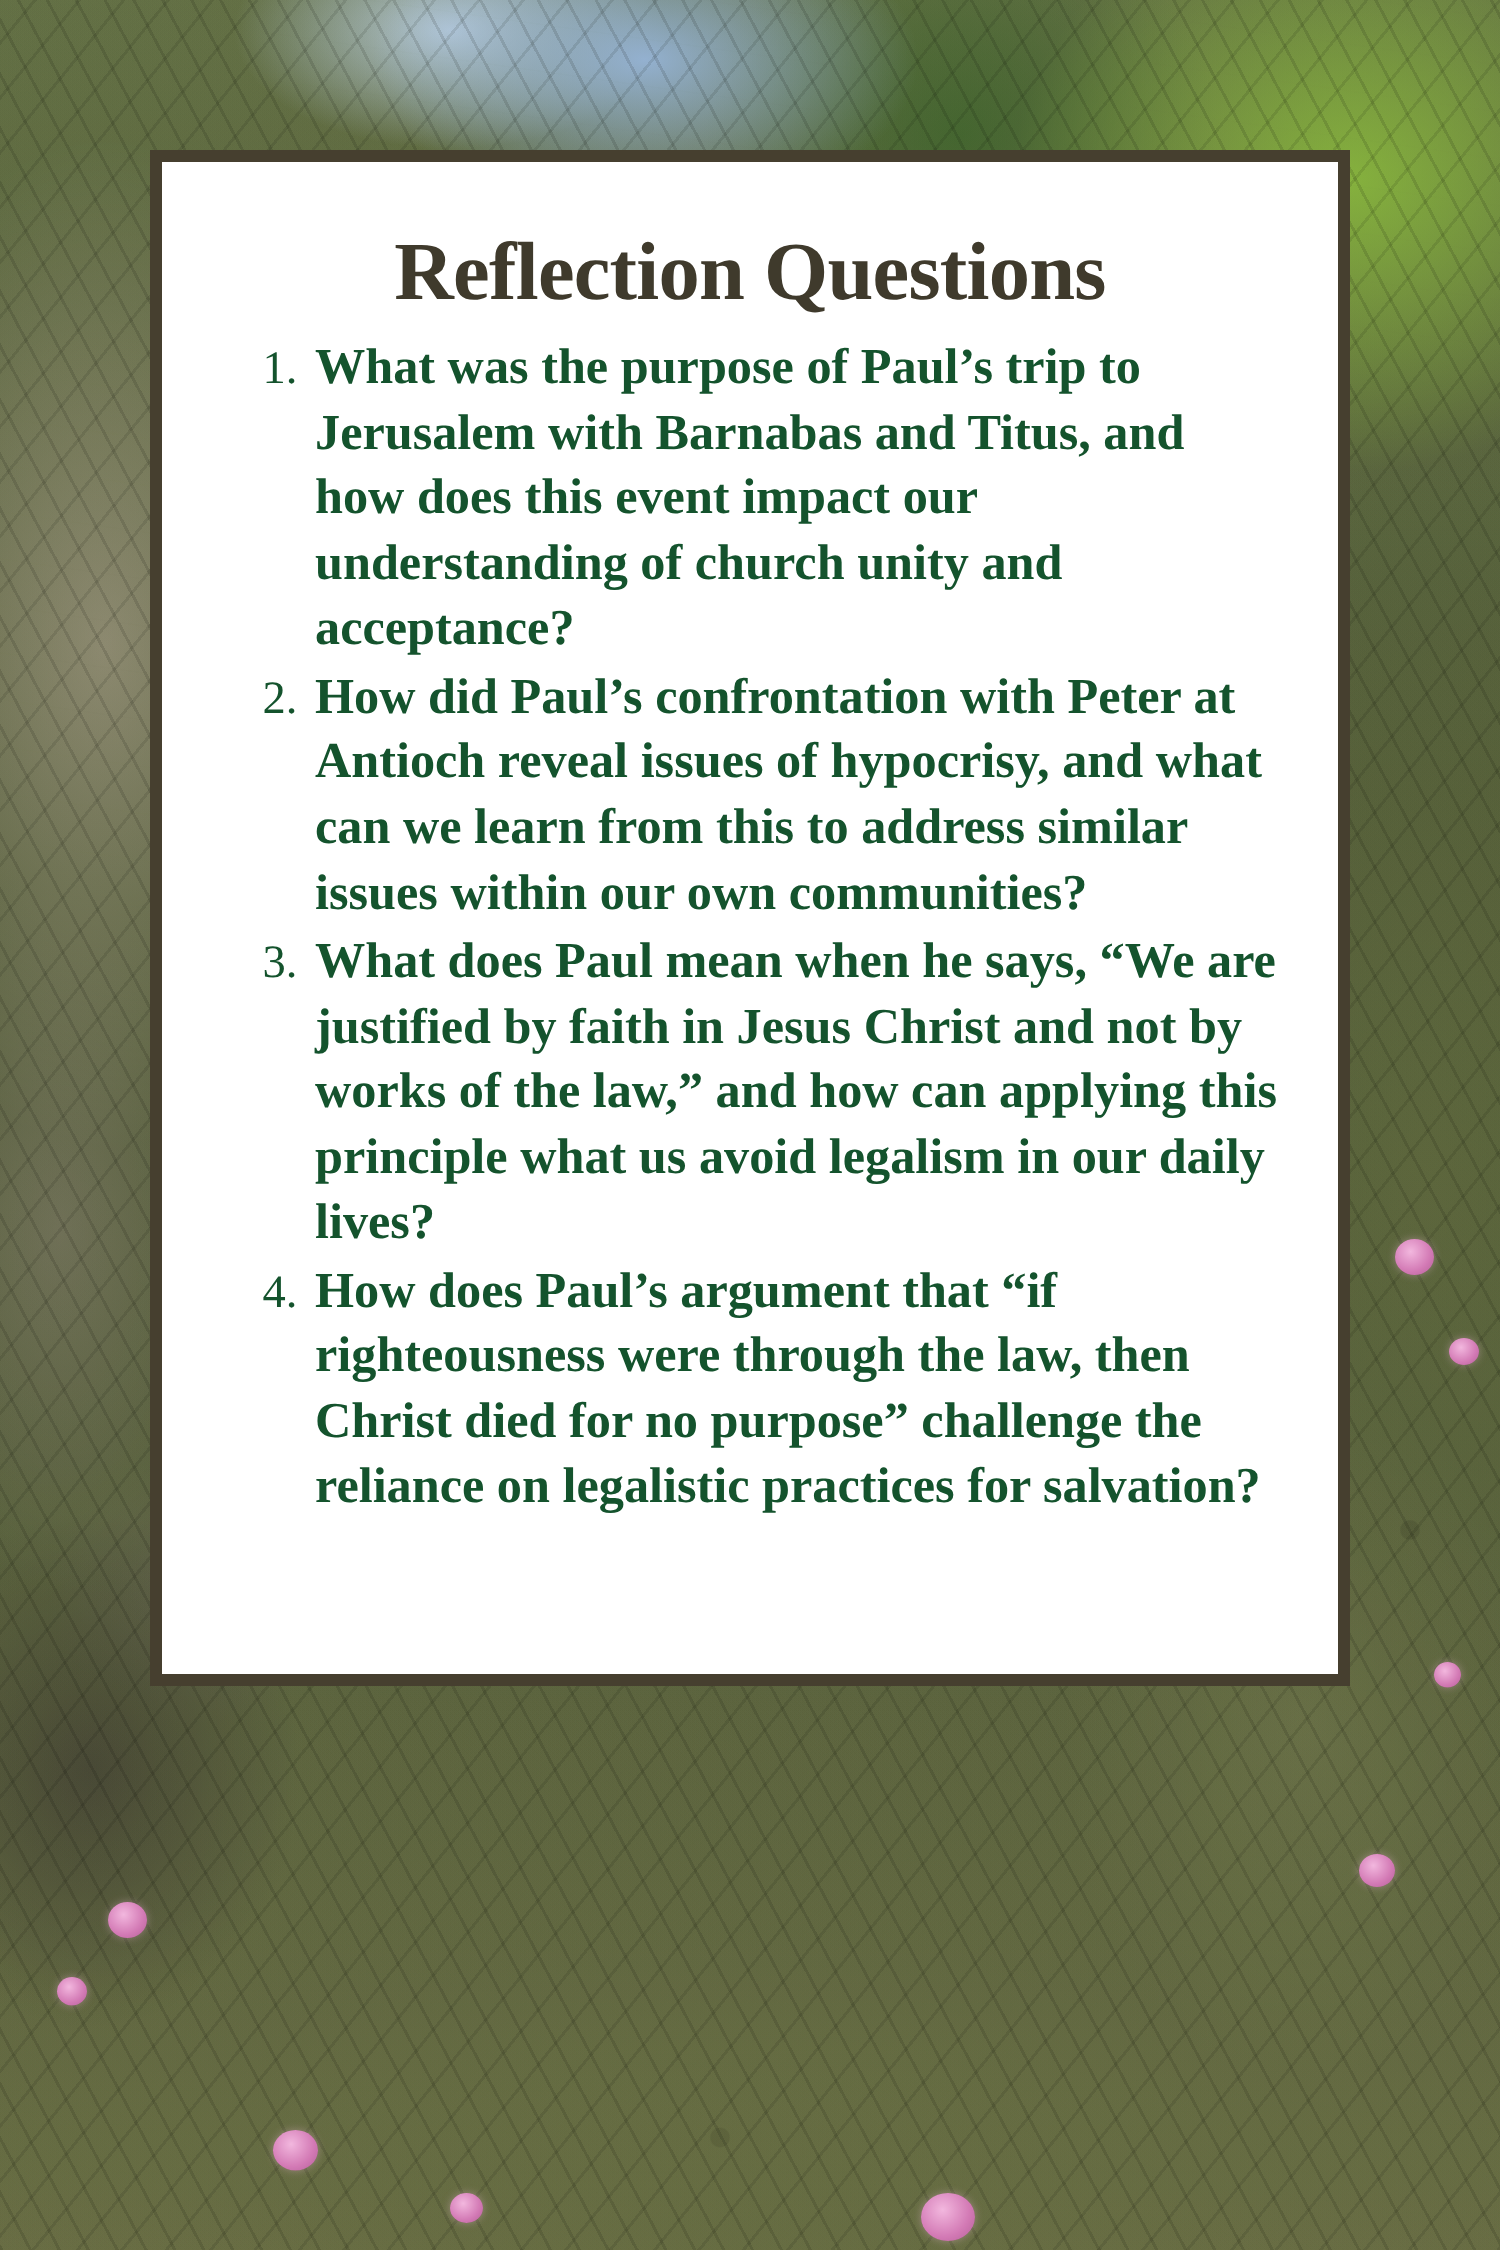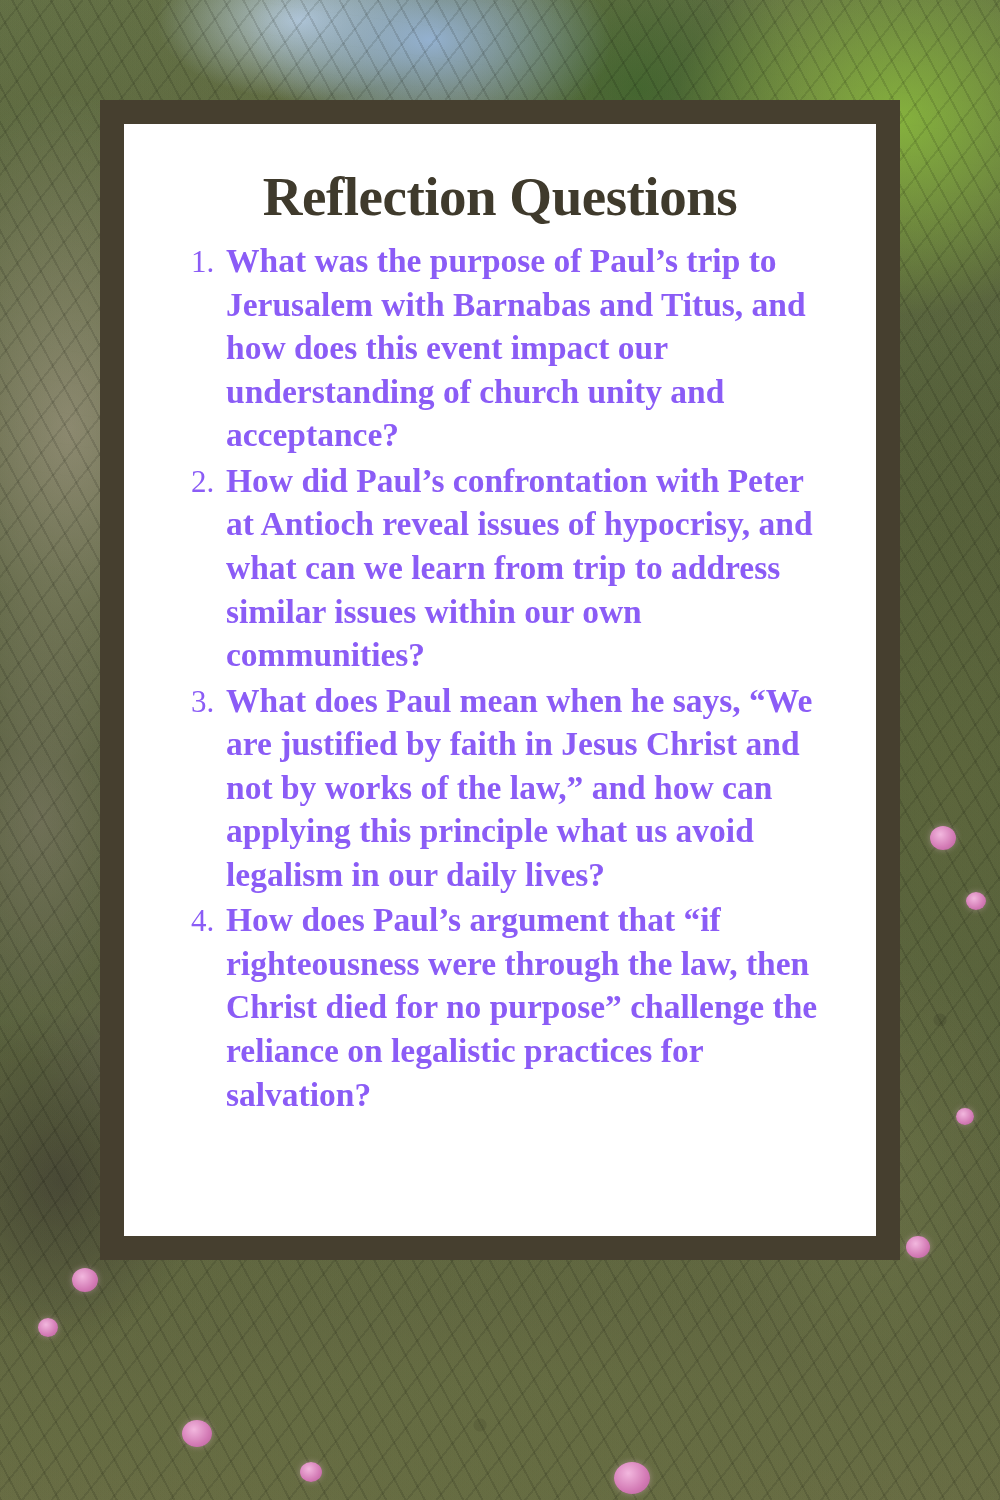--- a/index.html
+++ b/index.html
@@ -75,24 +75,24 @@
     background: radial-gradient(circle at 40% 35%, #f2b7de 0%, #d37ab5 60%, #b45f98 100%);
     box-shadow: 0 0 6px rgba(255,200,235,0.35);
   }
 
   
   .card-frame {
     position: absolute;
     left: 100px;
     top: 100px;
     width: 800px;
-    height: 1160px;
+    height: 1024px;
     background: #463f2f;
     box-sizing: border-box;
-    padding: 24px;
+    padding: 8px;
   }
   .card-inner {
     width: 100%;
     height: 100%;
     background: #ffffff;
     box-sizing: border-box;
     padding: 44px 40px 30px 40px;
     overflow: hidden;
   }
 
@@ -112,21 +112,21 @@
     font-weight: bold;
     font-size: 53px;
     line-height: 1.12;
     letter-spacing: 0.5px;
     margin-top: 2px;
   }
 
   ol.questions {
     margin: 14px 0 0 0;
     padding-left: 58px;
-    color: #8b5cf6;
+    color: #14532d;
     font-family: "Liberation Serif", serif;
     font-weight: bold;
     font-size: 33.5px;
     line-height: 1.30;
   }
   ol.questions li {
     margin-bottom: 2px;
     padding-left: 4px;
   }
   ol.questions li::marker {
@@ -155,20 +155,20 @@
 
   <div class="card-frame">
     <div class="card-inner">
 
       <div class="title-block">
         <div class="title-line1">Reflection Questions</div>
       </div>
 
       <ol class="questions">
         <li>What was the purpose of Paul’s trip to Jerusalem with Barnabas and Titus, and how does this event impact our understanding of church unity and acceptance?</li>
-        <li>How did Paul’s confrontation with Peter at Antioch reveal issues of hypocrisy, and what can we learn from trip to address similar issues within our own communities?</li>
+        <li>How did Paul’s confrontation with Peter at Antioch reveal issues of hypocrisy, and what can we learn from this to address similar issues within our own communities?</li>
         <li>What does Paul mean when he says, “We are justified by faith in Jesus Christ and not by works of the law,” and how can applying this principle what us avoid legalism in our daily lives?</li>
         <li>How does Paul’s argument that “if righteousness were through the law, then Christ died for no purpose” challenge the reliance on legalistic practices for salvation?</li>
       </ol>
 
     </div>
   </div>
 </div>
 
 </body></html>

